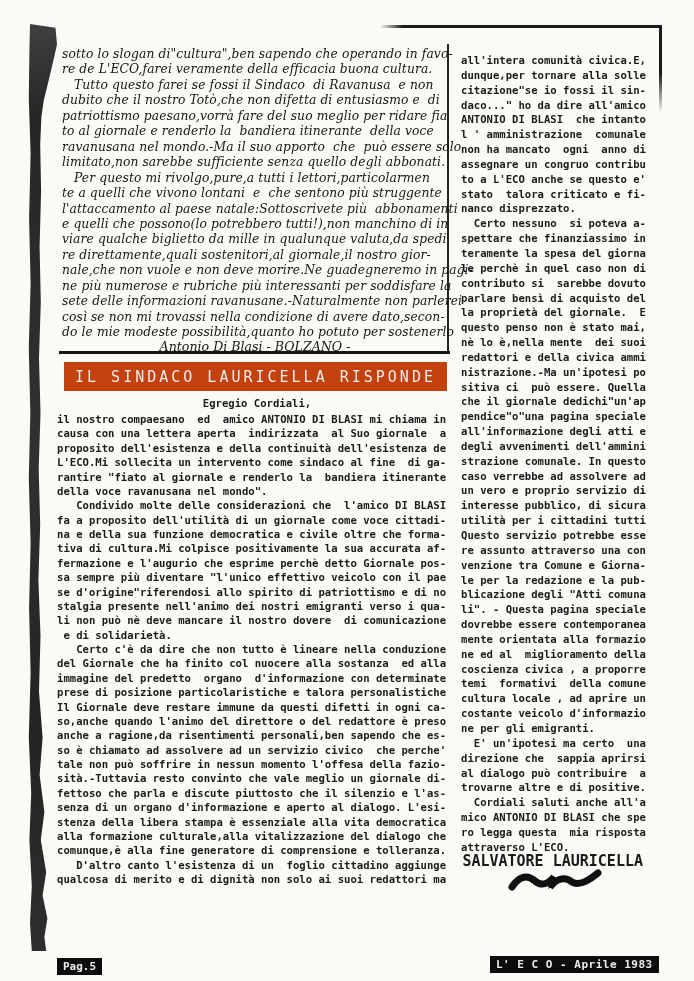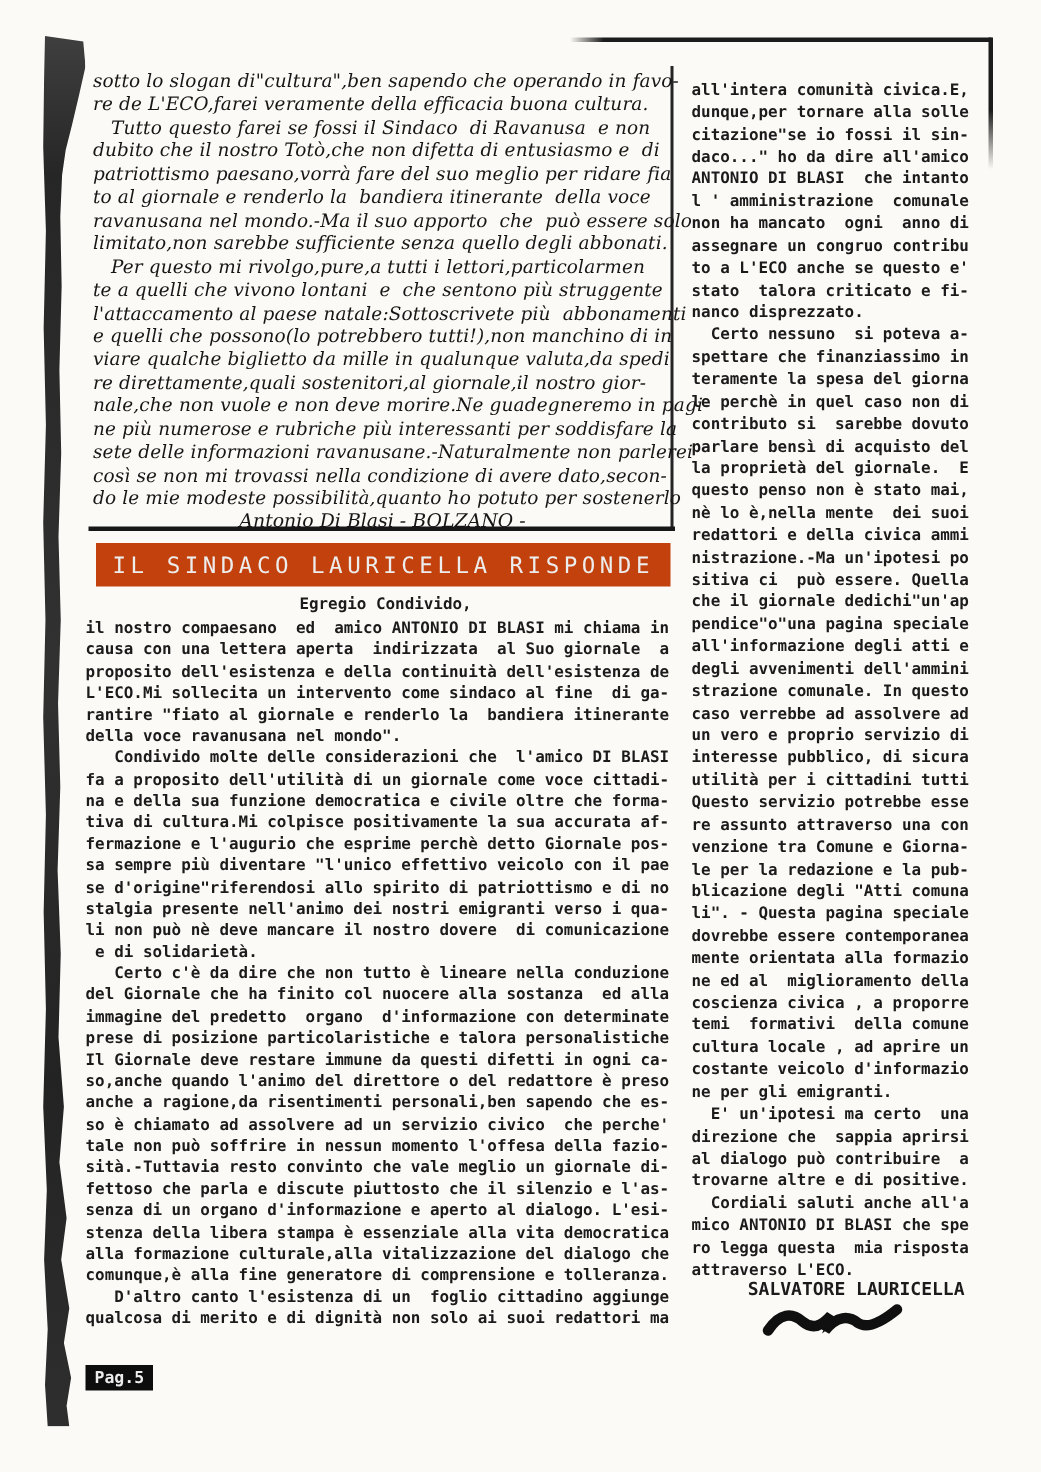--- a/index.html
+++ b/index.html
@@ -79,29 +79,29 @@
     position:absolute;left:57px;top:412px;width:400px;
     font-size:10.6px;line-height:14.38px;
   }
   .typed-right{
     position:absolute;left:461px;top:53px;width:196px;
     font-size:10.6px;line-height:14.85px;
   }
   .reply-signature{
     position:absolute;left:461px;top:852px;width:182px;
     font-family:"DejaVu Sans Mono", monospace;font-weight:700;
-    font-size:12px;text-align:right;color:#1b1b1b;
+    font-size:15px;text-align:right;color:#1b1b1b;
   }
 
   .flourish{position:absolute;left:508px;top:869px;}
 
   .badge{
     position:absolute;background:#0d0d0d;color:#ececec;
     font-family:"DejaVu Sans Mono", monospace;font-weight:700;
-    font-size:11px;line-height:15px;padding:1px 6px;white-space:pre;
+    font-size:11px;line-height:15px;padding:1px 6px;white-space:pre;margin-top:48px;
   }
   .footer-page{left:57px;top:910px;}
   .footer-issue{left:490px;top:908px;letter-spacing:0.5px;}
 </style>
 </head>
 <body>
 
 <div class="page">
 
   <div class="binding-strip"></div>
@@ -128,21 +128,21 @@
 sete delle informazioni ravanusane.-Naturalmente non parlerei
 così se non mi trovassi nella condizione di avere dato,secon-
 do le mie modeste possibilità,quanto ho potuto per sostenerlo</div>
   <div class="letter-signature">Antonio Di Blasi - BOLZANO -</div>
   <div class="letter-rule"></div>
 
   <div class="headline-bar">
     <span class="headline-text">IL SINDACO LAURICELLA RISPONDE</span>
   </div>
 
-  <div class="typed salutation">Egregio Condivido,</div>
+  <div class="typed salutation">Egregio Cordiali,</div>
   <div class="typed typed-right">all'intera comunità civica.E,
 dunque,per tornare alla solle
 citazione"se io fossi il sin-
 daco..." ho da dire all'amico
 ANTONIO DI BLASI  che intanto
 l ' amministrazione  comunale
 non ha mancato  ogni  anno di
 assegnare un congruo contribu
 to a L'ECO anche se questo e'
 stato  talora criticato e fi-
@@ -224,14 +224,15 @@
    D'altro canto l'esistenza di un  foglio cittadino aggiunge
 qualcosa di merito e di dignità non solo ai suoi redattori ma</div>
   <div class="reply-signature">SALVATORE LAURICELLA</div>
 
   <svg class="flourish" width="96" height="28" viewBox="0 0 96 28" aria-hidden="true">
     <path d="M4,18 C12,6 20,6 27,12 C33,17 39,16 46,8 L42,18 C50,8 58,8 64,13 C70,17 79,13 90,4" fill="none" stroke="#101010" stroke-width="7" stroke-linecap="round" stroke-linejoin="miter"></path>
     <path d="M44,10 L40,20 L49,13 Z" fill="#101010"></path>
   </svg>
 
   <div class="badge footer-page">Pag.5</div>
+  <div class="badge footer-issue">L' E C O - Aprile 1983</div>
 
 </div>
 
 </body></html>

